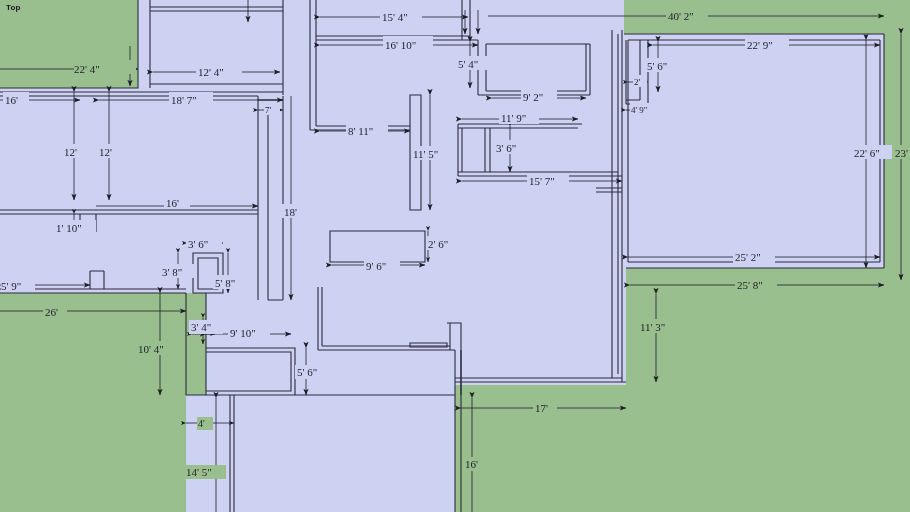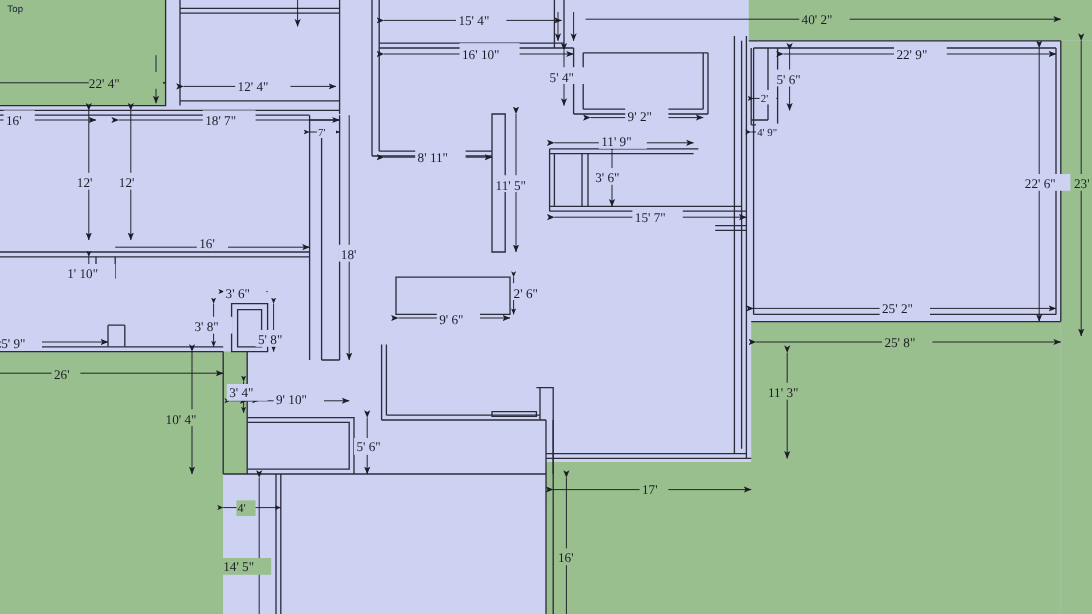--- a/index.html
+++ b/index.html
@@ -1,21 +1,21 @@
 <!DOCTYPE html>
 <html><head>
 <meta charset="utf-8">
 <title>Floor Plan Top View</title>
 <style>
   html,body{margin:0;padding:0;background:#fff;}
   #stage{position:relative;width:910px;height:512px;overflow:hidden;
          font-family:"Liberation Serif", serif;background:#CDD2F2;}
   #plan{position:absolute;left:0;top:0;width:910px;height:512px;}
   .viewlabel{position:absolute;left:6px;top:3px;font-family:"Liberation Sans",sans-serif;
-             font-size:8px;font-weight:normal;color:#1a1a2e;letter-spacing:.2px;}
+             font-size:8px;font-weight:bold;color:#1a1a2e;letter-spacing:.2px;}
   svg{display:block;}
   text{font-family:"Liberation Serif", serif; fill:#1d1d28;}
 </style>
 </head>
 <body>
 
 <div id="stage">
 
   <svg id="plan" viewBox="0 0 910 512" width="910" height="512">
 

